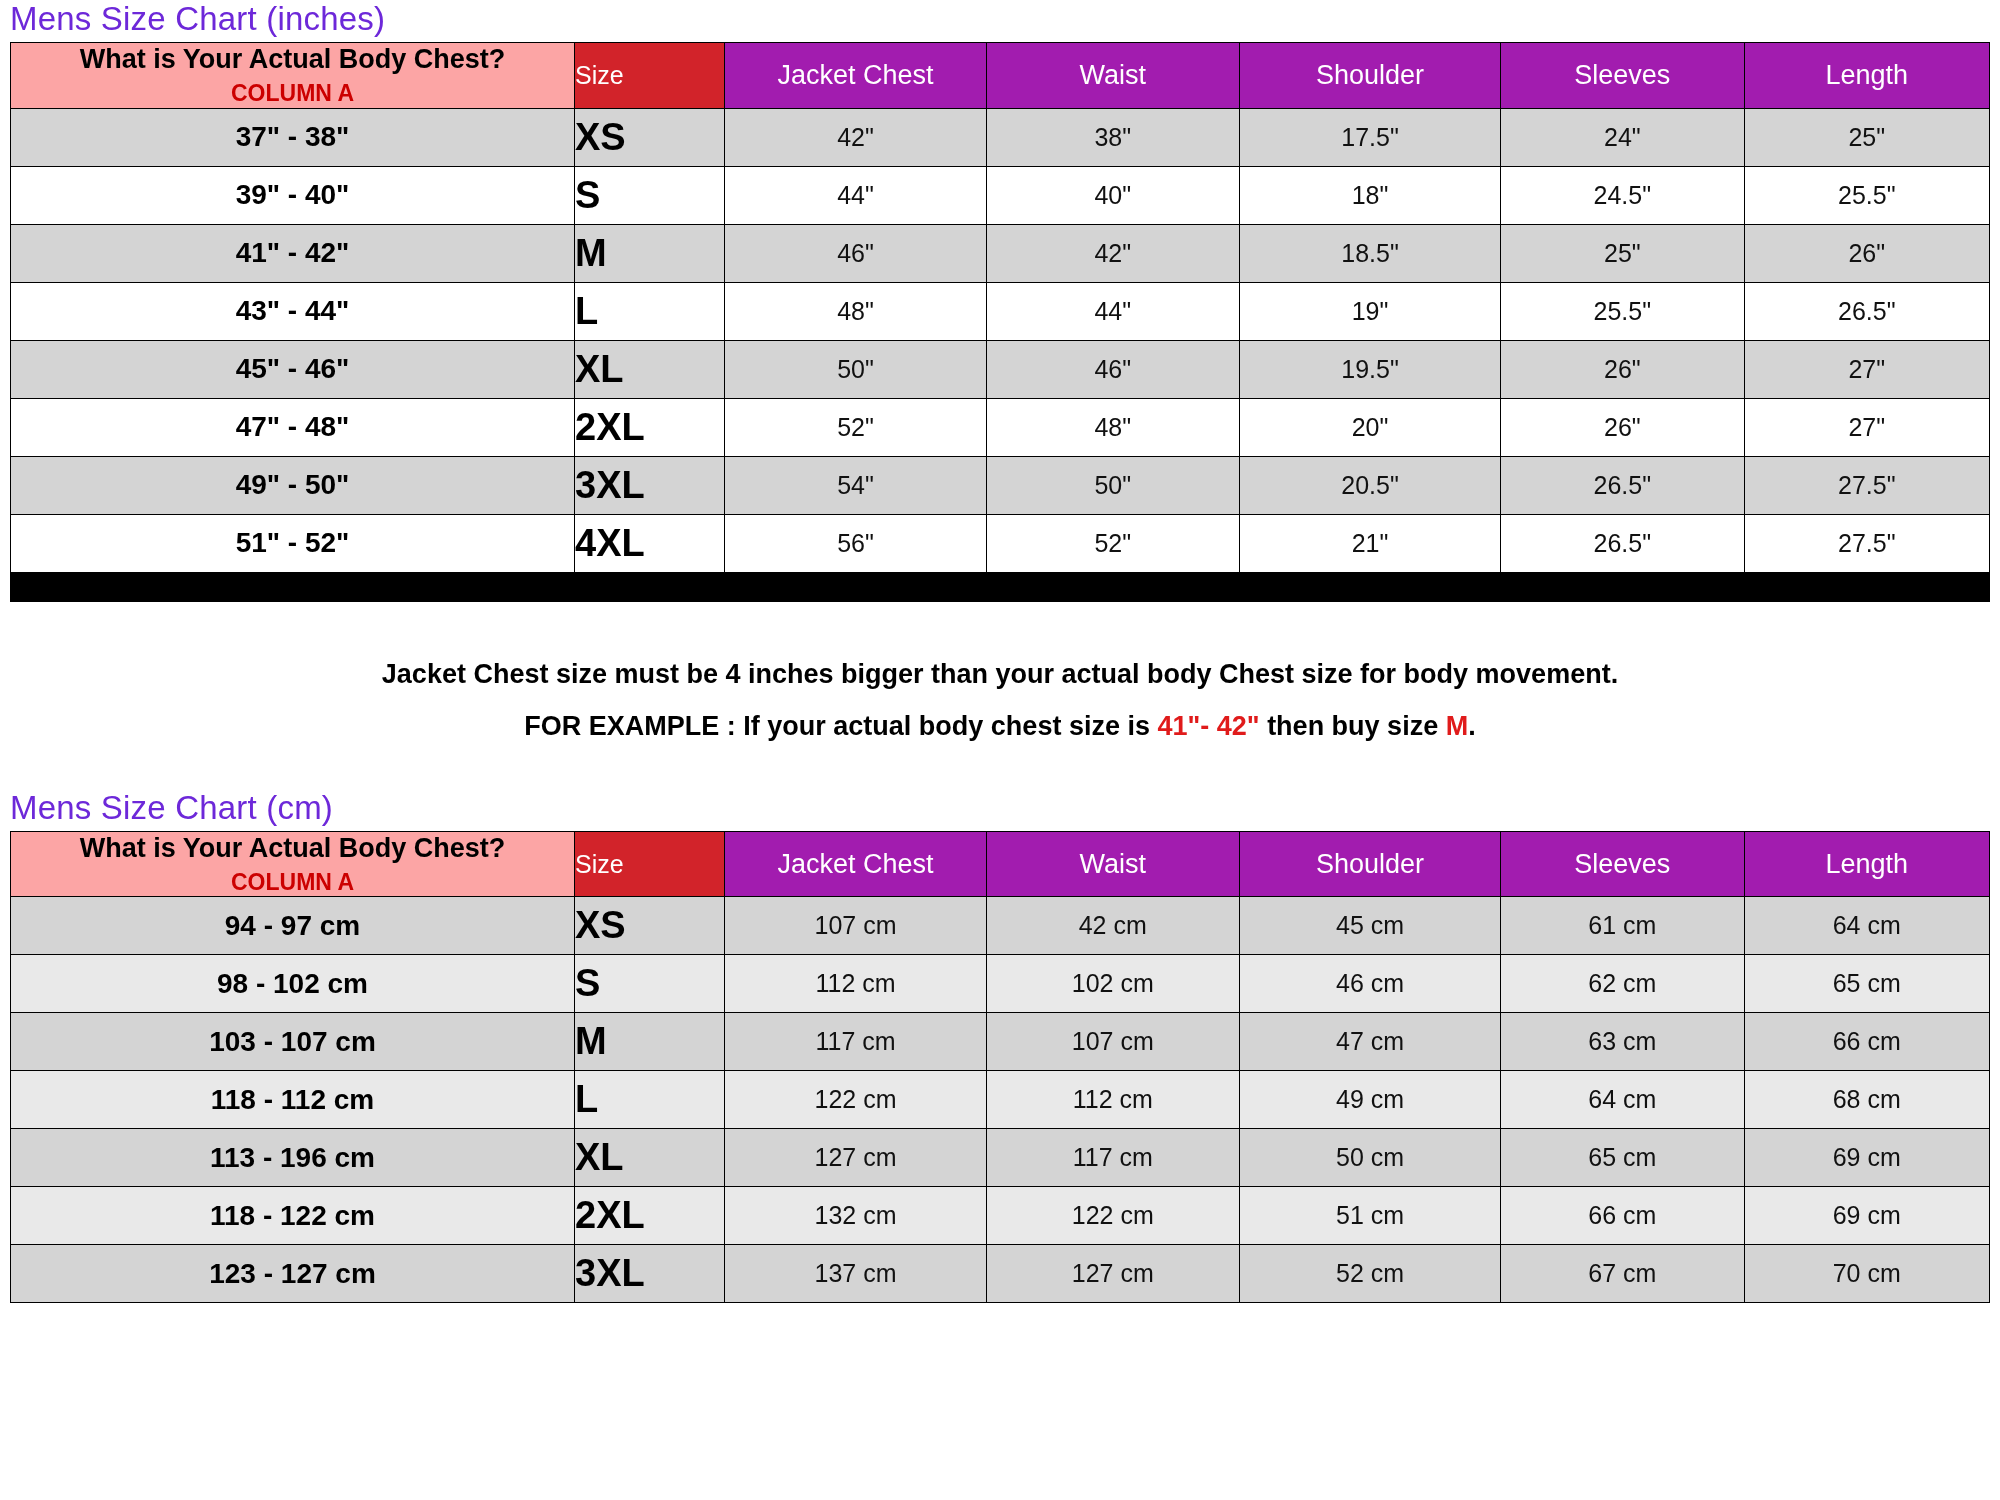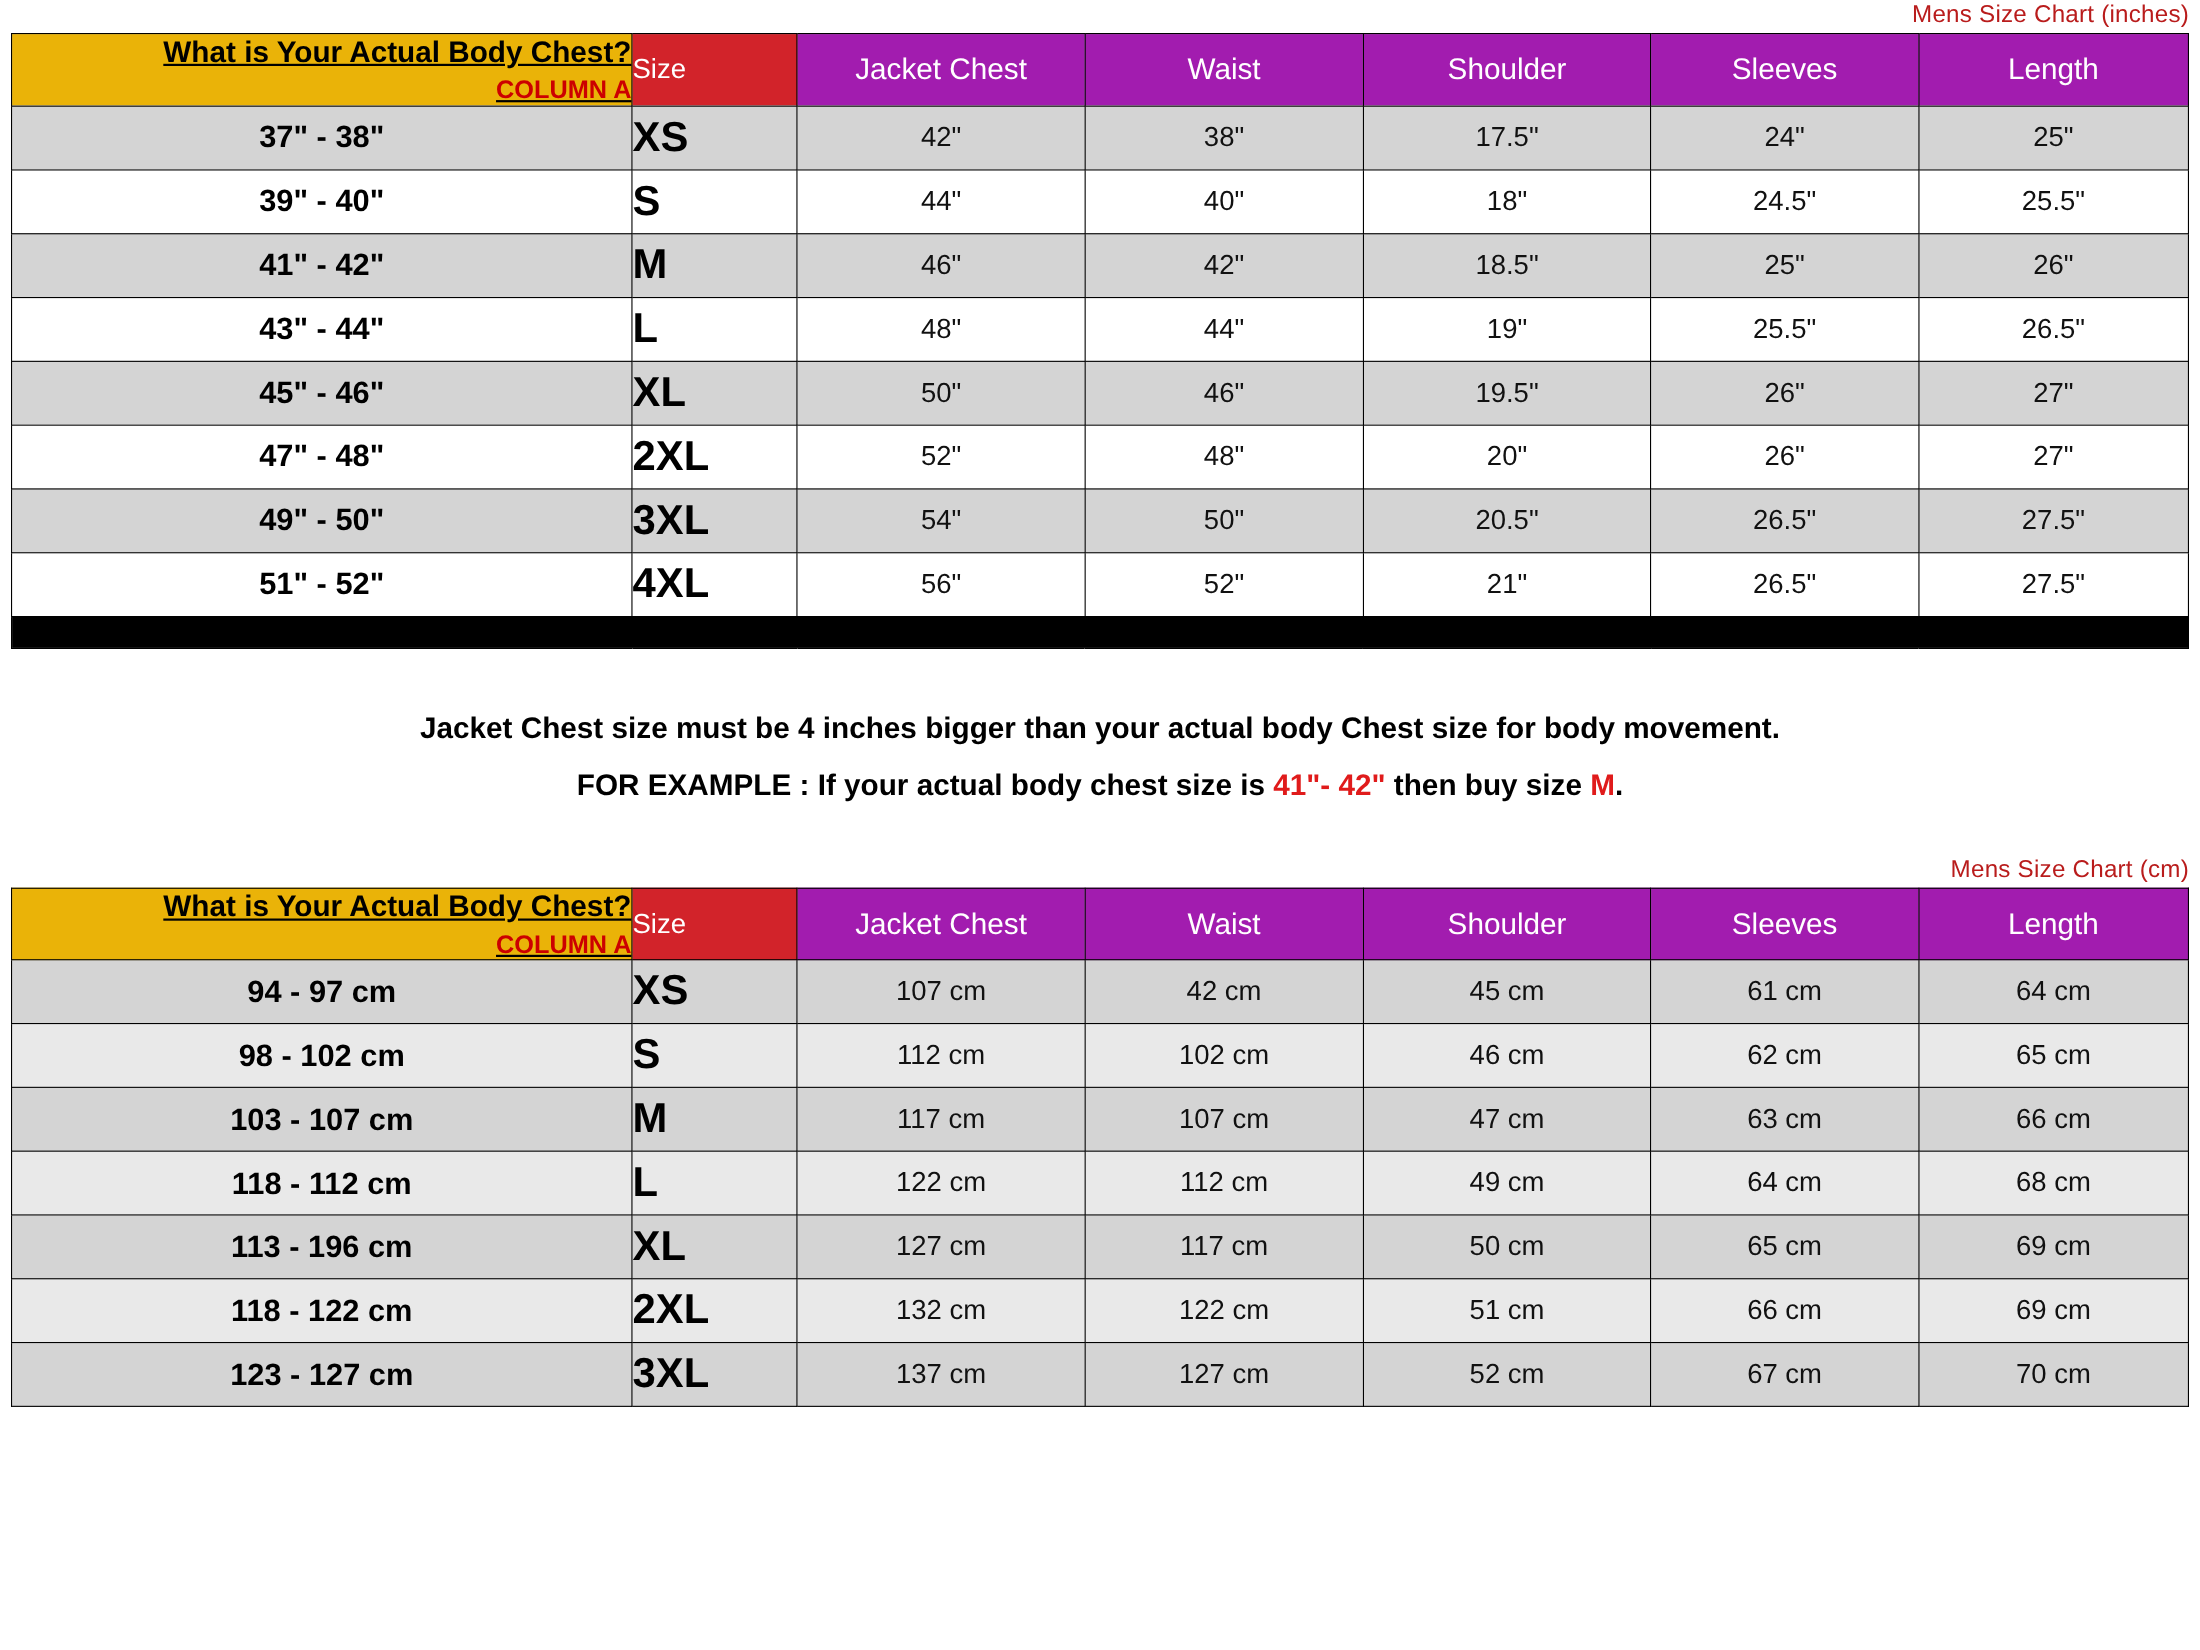--- a/index.html
+++ b/index.html
@@ -16,48 +16,47 @@
   .page {
     position: relative;
     width: 2000px;
     height: 1500px;
     box-sizing: border-box;
     padding: 0 10px;
   }
 
   
   .chart-title {
-    text-align: right;
-    font-size: 22px;
-    color: #b91c1c;
+    text-align: left;
+    font-size: 33px;
+    color: #6d28d9;
     font-weight: 400;
     letter-spacing: 0.2px;
   }
   table.size-table {
     width: 100%;
     border-collapse: collapse;
     table-layout: fixed;
   }
   table.size-table td, table.size-table th {
     border: 1px solid #000000;
     padding: 0;
     margin: 0;
   }
 
   
   .hdr-colA {
-    background: #eab308;
+    background: #fca5a5;
     color: #000000;
-    text-align: right;
+    text-align: center;
     vertical-align: middle;
     font-weight: bold;
     font-size: 27px;
     line-height: 1.25;
     padding: 8px 4px 10px 4px;
-    text-decoration: underline;
   }
   .hdr-colA .sub {
     color: #cc0000;
     font-size: 23px;
     font-weight: bold;
     display: block;
     margin-top: 2px;
   }
   .hdr-size {
     background: #d2232a;

